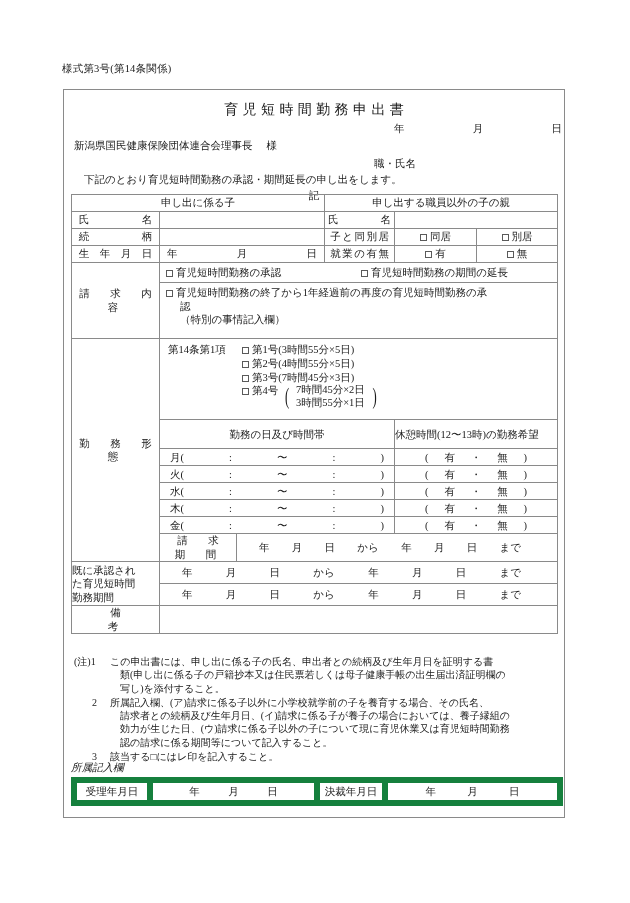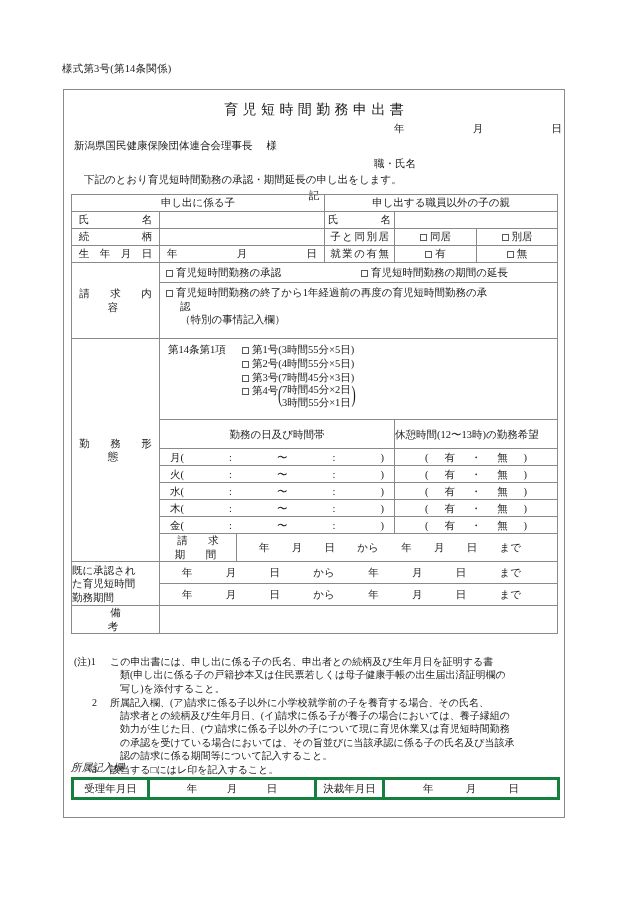--- a/index.html
+++ b/index.html
@@ -131,20 +131,22 @@
   .req-body .ln3 { padding-left: 14px; }
   
   .art-wrap {
     padding: 4px 0 4px 8px;
     display: flex;
   }
   .art-label { width: 74px; flex: none; }
   .art-list div { white-space: nowrap; line-height: 1.30; }
   .brace-row {
     display: flex;
+    align-items: center;
+    gap: 7px;
   }
   .brace-row .no4 { align-self: flex-start; }
   .brace {
     display: inline-block;
     font-size: 23px;
     line-height: 0.93;
     transform: scaleX(0.55);
     transform-origin: left center;
     margin: 0 -4px 0 0;
   }
@@ -196,21 +198,21 @@
   }
   table.affil {
     position: absolute;
     left: 7px; top: 687px;
     width: 486px;
     border-collapse: collapse;
     table-layout: fixed;
     font-size: 10.5px;
   }
   table.affil td {
-    border: 3px solid #15803d;
+    border: 6px solid #15803d;
     height: 17px;
     padding: 0;
     text-align: center;
   }
   .sp3 {
     display: flex;
     justify-content: space-around;
     padding: 0 22px;
   }
 </style>
@@ -527,21 +529,20 @@
             <p class="note-ind">類(申し出に係る子の戸籍抄本又は住民票若しくは母子健康手帳の出生届出済証明欄の</p>
             <p class="note-ind">写し)を添付すること。</p>
           </div>
         </div>
         <div class="note-row note2">
           <div class="note-key note-k2">2</div>
           <div class="note-body">
             <p>所属記入欄、(ア)請求に係る子以外に小学校就学前の子を養育する場合、その氏名、</p>
             <p class="note-ind">請求者との続柄及び生年月日、(イ)請求に係る子が養子の場合においては、養子縁組の</p>
             <p class="note-ind">効力が生じた日、(ウ)請求に係る子以外の子について現に育児休業又は育児短時間勤務</p>
-            <p class="note-ind">の承認を受けている場合においては、その旨並びに当該承認に係る子の氏名及び当該承</p>
             <p class="note-ind">認の請求に係る期間等について記入すること。</p>
           </div>
         </div>
         <div class="note-row note3">
           <div class="note-key note-k2">3</div>
           <div class="note-body">
             <p>該当する□にはレ印を記入すること。</p>
           </div>
         </div>
       </div>

